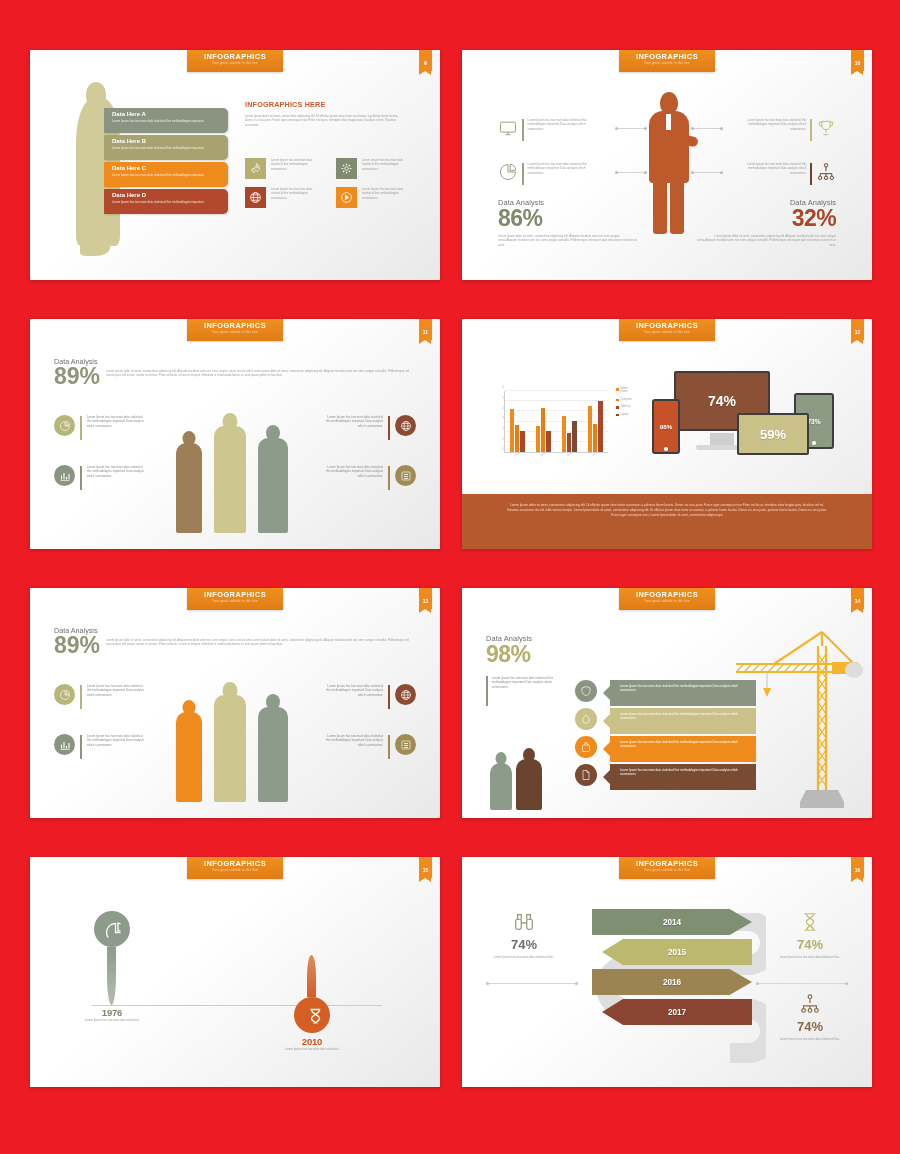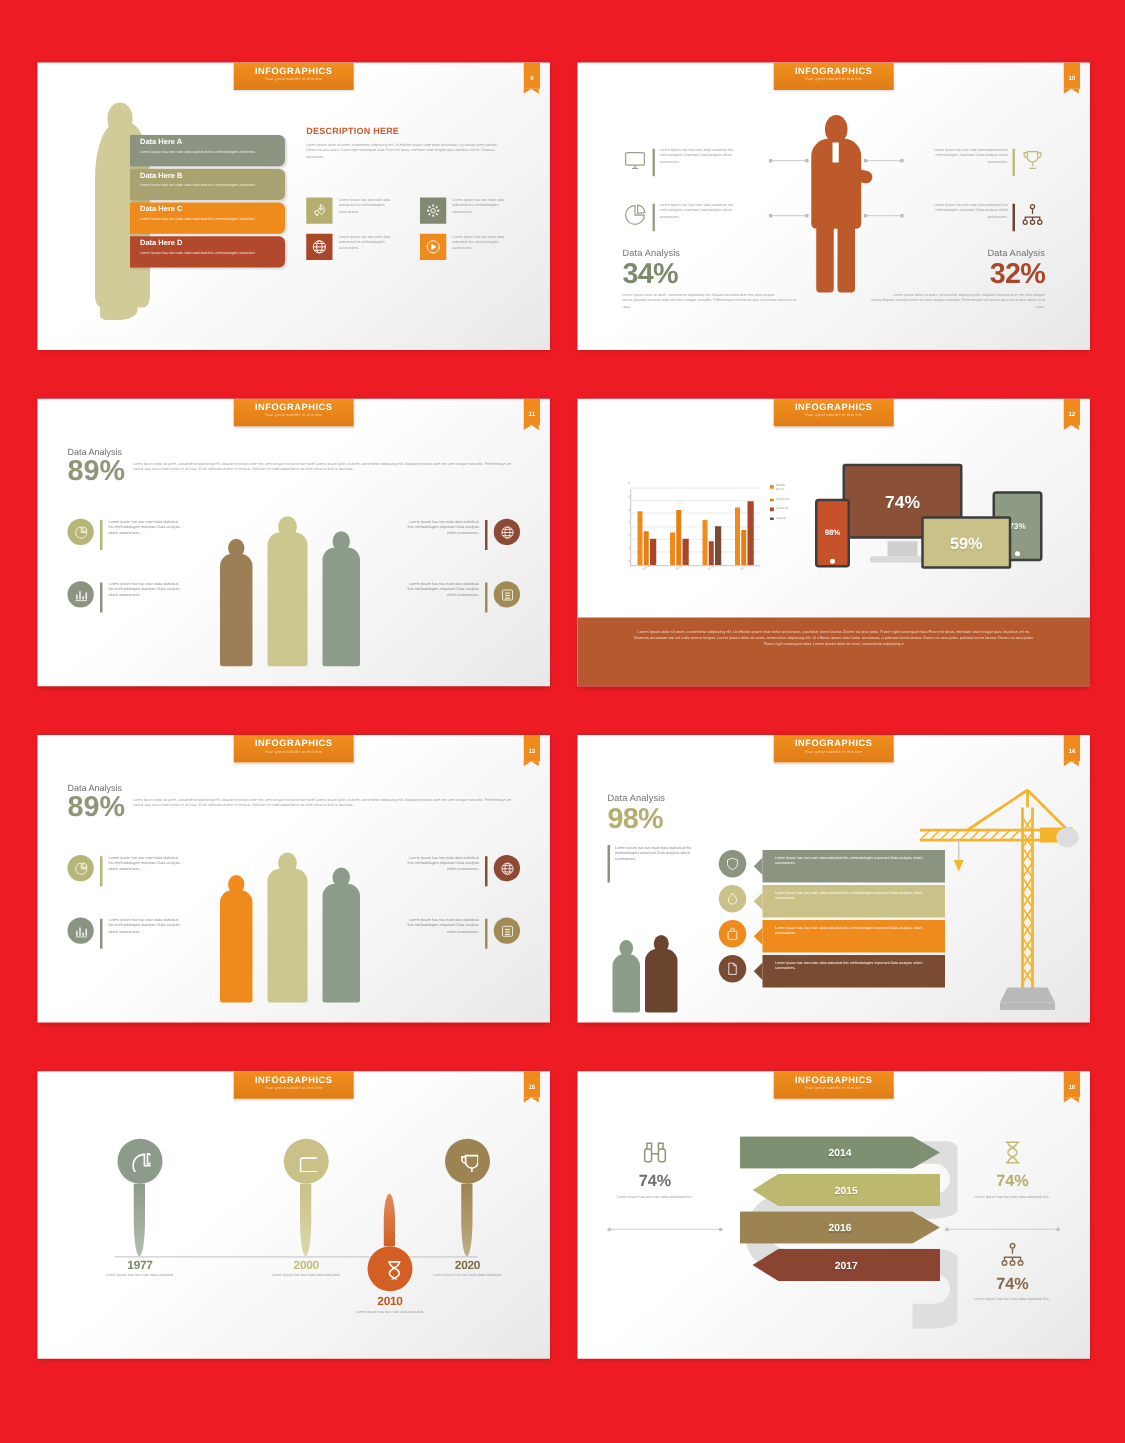--- a/index.html
+++ b/index.html
@@ -201,21 +201,21 @@
         <div class="h">Data Here C</div>
         <div class="p">Lorem Ipsum has two main data statistical this methodologies important.</div>
       </div>
       <div class="s1-bar" style="background:#b2492c">
         <div class="h">Data Here D</div>
         <div class="p">Lorem Ipsum has two main data statistical this methodologies important.</div>
       </div>
     </div>
 
     <div class="s1-desc">
-      <h3>DESCRIPTION HERE</h3>
+      <h3>INFOGRAPHICS HERE</h3>
       <p class="lorem">Lorem ipsum dolor sit amet, consectetur adipiscing elit. Ut efficitur ipsum vitae tortor accumsan, a pulvinar lorem lacinia. Donec eu arcu justo. Fusce eget consequat risus Proin est lacus, interdum vitae feugiat quis, faucibus vel mi. Vivamus accumsan.</p>
     </div>
 
     <div class="s1-icons">
       <div class="ibox">
         <div class="isq" style="background:#b6ad70">
           <svg viewBox="0 0 24 24">
               <path d="M14 3c4 2 6 6 5 11l-4 4-6-6 4-4c.3-2 .6-3.7 1-5z"></path>
               <path d="M9 12l-4 1 1 4 3 3 1-4"></path>
               <circle cx="14.5" cy="9.5" r="1.6"></circle>
@@ -318,21 +318,21 @@
             <circle cx="19" cy="19" r="2"></circle>
             <path d="M12 6v5M5 17v-3h14v3M12 14v3"></path>
           </svg>
       </div>
       <div class="s2-div" style="background:#6b4430"></div>
       <div class="s2-txt lorem">Lorem Ipsum has two main data statistical this methodologies important Data analysis which summarizes.</div>
     </div>
 
     <div style="position:absolute;left:36px;top:148px;width:140px">
       <div class="da-label">Data Analysis</div>
-      <div class="da-num" style="color:#7d8a6c">34%</div>
+      <div class="da-num" style="color:#7d8a6c">86%</div>
       <p class="lorem" style="margin-top:4px">Lorem Ipsum dolor sit amet, consectetur adipiscing elit. Aliquam tincidunt ante nec sem congue conva.Aliquam tincidunt ante nec sem congue convallis. Pellentesque vel mauris quis nisl ornare rutrum in at risus.</p>
     </div>
 
     <div style="position:absolute;right:36px;top:148px;width:140px;text-align:right">
       <div class="da-label">Data Analysis</div>
       <div class="da-num" style="color:#a9472a">32%</div>
       <p class="lorem" style="margin-top:4px">Lorem Ipsum dolor sit amet, consectetur adipiscing elit. Aliquam tincidunt ante nec sem congue conva.Aliquam tincidunt ante nec sem congue convallis. Pellentesque vel mauris quis nisl ornare rutrum in at risus.</p>
     </div>
   </div>
 
@@ -683,61 +683,38 @@
     <div class="tl-axis"></div>
 
     <div class="tlnode" style="left:50px;top:54px">
       <div class="pin" style="background:#8d9b8a;margin-left:14px">
         <svg>
             <path d="M12 3a9 9 0 1 0 9 9h-9z"></path>
             <path d="M14.5 2.6A8 8 0 0 1 21.4 9.5l-6.9 1.1z"></path>
           </svg>
       </div>
       <div style="width:9px;height:58px;margin-left:27px;background:linear-gradient(180deg,#8d9b8a,#b3bdaf);border-radius:0 0 50% 50%"></div>
-      <div class="yr" style="color:#7d8a6c;width:64px;margin-top:2px">1977</div>
+      <div class="yr" style="color:#7d8a6c;width:64px;margin-top:2px">1976</div>
       <p>Lorem Ipsum has two main data statistical.</p>
     </div>
 
 
-    <div class="tlnode" style="left:183px;top:54px">
-      <div class="pin" style="background:#c9c187;margin-left:14px">
-        <svg>
-            <rect x="4" y="6" width="16" height="11" rx="1.2"></rect>
-            <path d="M9 20h6M12 17v3"></path>
-          </svg>
-      </div>
-      <div style="width:9px;height:58px;margin-left:27px;background:linear-gradient(180deg,#c9c187,#dcd8ad);border-radius:0 0 50% 50%"></div>
-      <div class="yr" style="color:#c2bd72;width:64px;margin-top:2px">2000</div>
-      <p>Lorem Ipsum has two main data statistical.</p>
-    </div>
 
     <div class="tlnode" style="left:250px;top:98px">
       <div style="width:9px;height:42px;margin-left:27px;background:linear-gradient(0deg,#d35f24,#e08c5c);border-radius:50% 50% 0 0"></div>
       <div class="pin" style="background:#d35f24;margin-left:14px">
         <svg>
             <path d="M7 3h10M7 21h10M8 3c0 5 8 5 8 9s-8 4-8 9"></path>
             <path d="M16 3c0 5-8 5-8 9s8 4 8 9"></path>
           </svg>
       </div>
       <div class="yr" style="color:#c4551f;width:64px;margin-top:3px">2010</div>
       <p>Lorem Ipsum has two main data statistical.</p>
     </div>
 
-    <div class="tlnode" style="left:312px;top:54px">
-      <div class="pin" style="background:#9b8452;margin-left:14px">
-        <svg>
-            <path d="M7 4h10v5a5 5 0 0 1-10 0z"></path>
-            <path d="M7 5H4v2a3 3 0 0 0 3 3M17 5h3v2a3 3 0 0 1-3 3"></path>
-            <path d="M12 14v4M9 20h6"></path>
-          </svg>
-      </div>
-      <div style="width:9px;height:58px;margin-left:27px;background:linear-gradient(180deg,#9b8452,#bfae85);border-radius:0 0 50% 50%"></div>
-      <div class="yr" style="color:#7b6a43;width:64px;margin-top:2px">2020</div>
-      <p>Lorem Ipsum has two main data statistical.</p>
-    </div>
   </div>
 
   <div class="slide">
     <div class="banner">
       <div class="t1">INFOGRAPHICS</div>
       <div class="t2">Your great subtitle in this line</div>
     </div>
     <div class="pagebadge">16</div>
 
     <svg style="position:absolute;left:118px;top:56px;width:186px;height:150px" viewBox="0 0 186 150">

